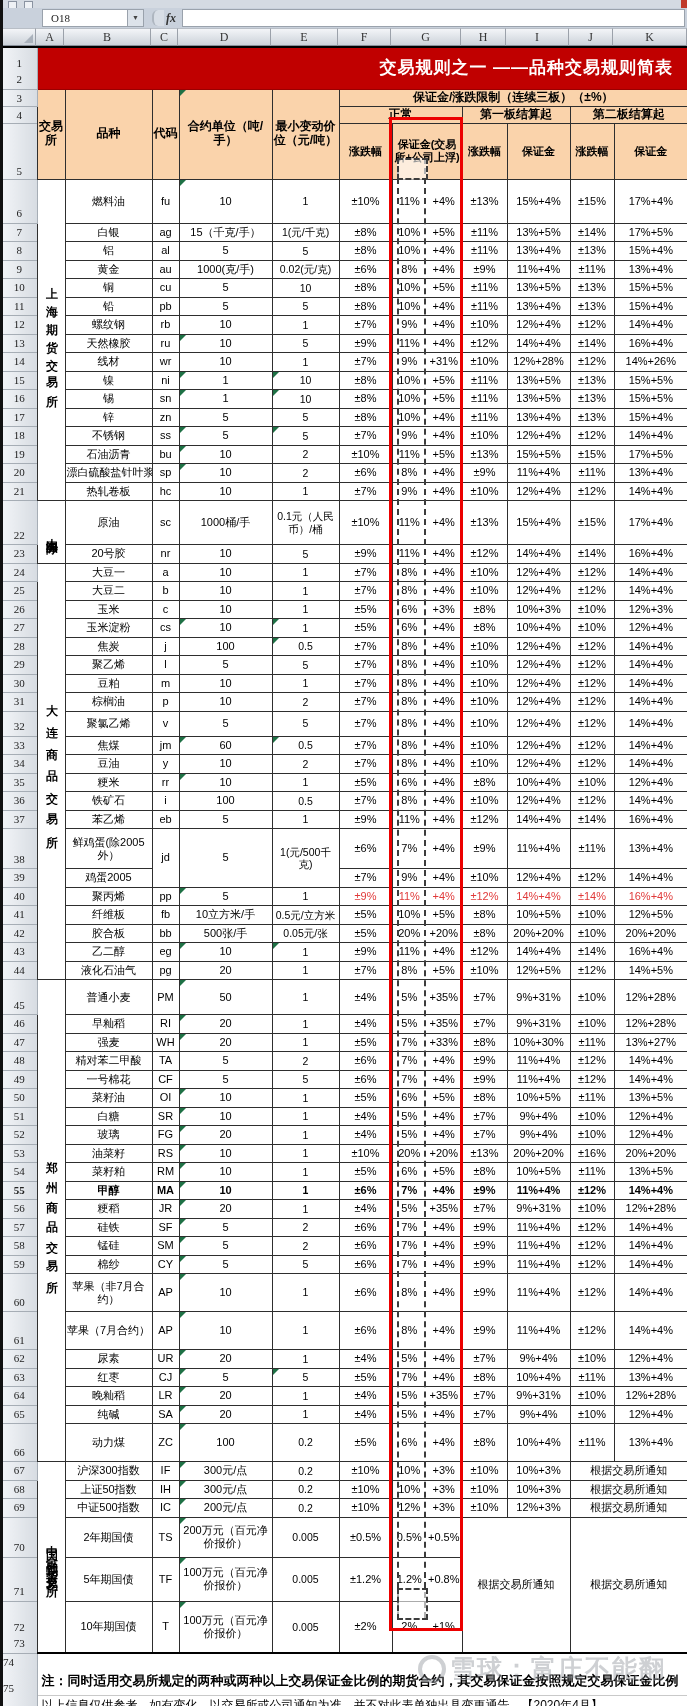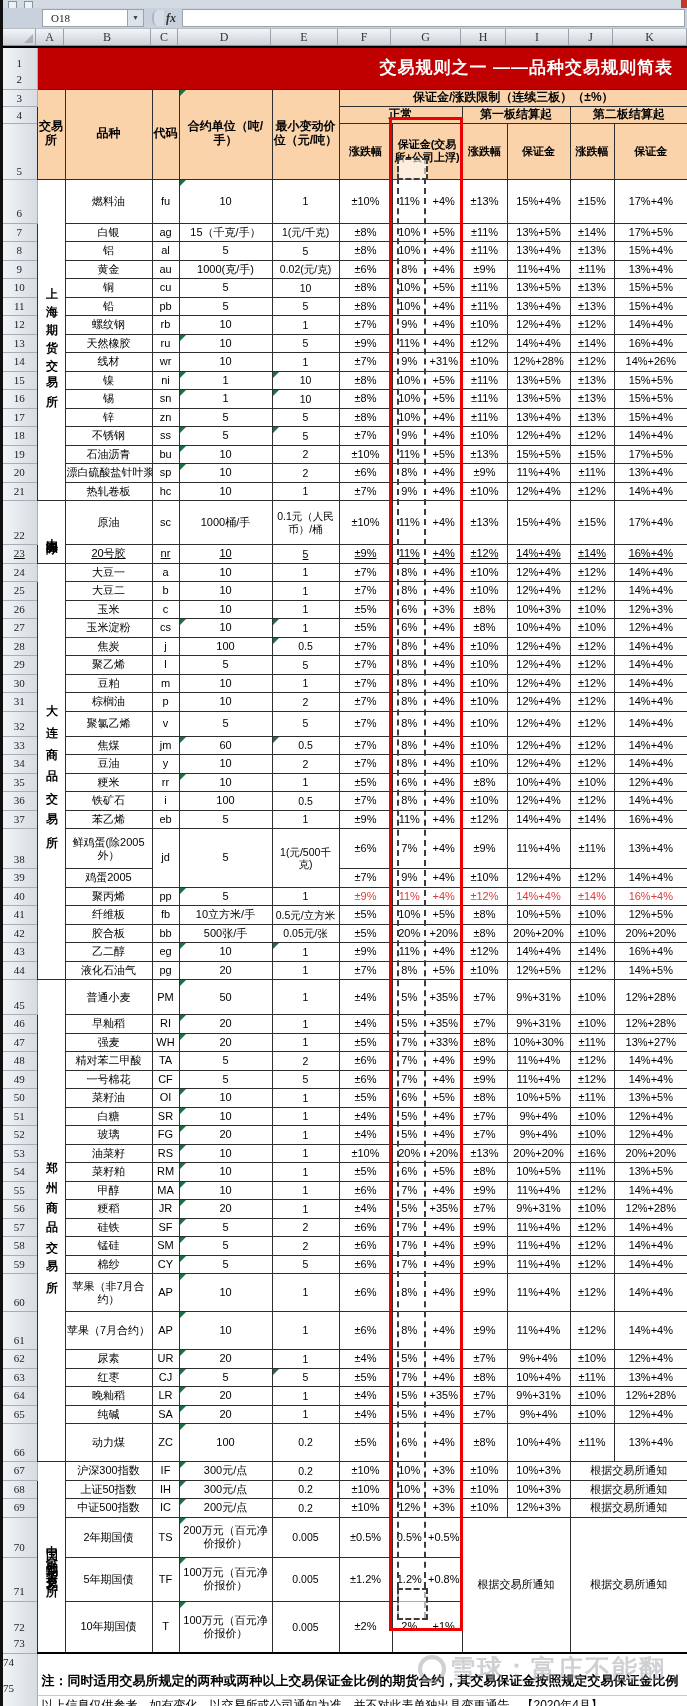--- a/index.html
+++ b/index.html
@@ -412,21 +412,21 @@
           <td>1000桶/手</td>
           <td class="ctick wrap">0.1元（人民币）/桶</td>
           <td class="pct">±10%</td>
           <td class="pct g1">11%</td>
           <td class="pct g2">+4%</td>
           <td class="pct">±13%</td>
           <td class="pct">15%+4%</td>
           <td class="pct">±15%</td>
           <td class="pct">17%+4%</td>
         </tr>
-        <tr style="height: 18.5px; text-decoration: underline;">
+        <tr style="height: 18.5px;">
           <td class="gut">
             <div>23</div>
           </td>
           <td class="cname">20号胶</td>
           <td>nr</td>
           <td>10</td>
           <td class="ctick">5</td>
           <td class="pct">±9%</td>
           <td class="pct g1">11%</td>
           <td class="pct g2">+4%</td>
@@ -923,21 +923,21 @@
           <td class="tri">10</td>
           <td class="ctick">1</td>
           <td class="pct">±5%</td>
           <td class="pct g1">6%</td>
           <td class="pct g2">+5%</td>
           <td class="pct">±8%</td>
           <td class="pct">10%+5%</td>
           <td class="pct">±11%</td>
           <td class="pct">13%+5%</td>
         </tr>
-        <tr style="height: 18.5px;">
+        <tr style="height: 18.5px; font-weight: bold;">
           <td class="gut">
             <div>55</div>
           </td>
           <td class="cname">甲醇</td>
           <td>MA</td>
           <td class="tri">10</td>
           <td class="ctick">1</td>
           <td class="pct">±6%</td>
           <td class="pct g1">7%</td>
           <td class="pct g2">+4%</td>

